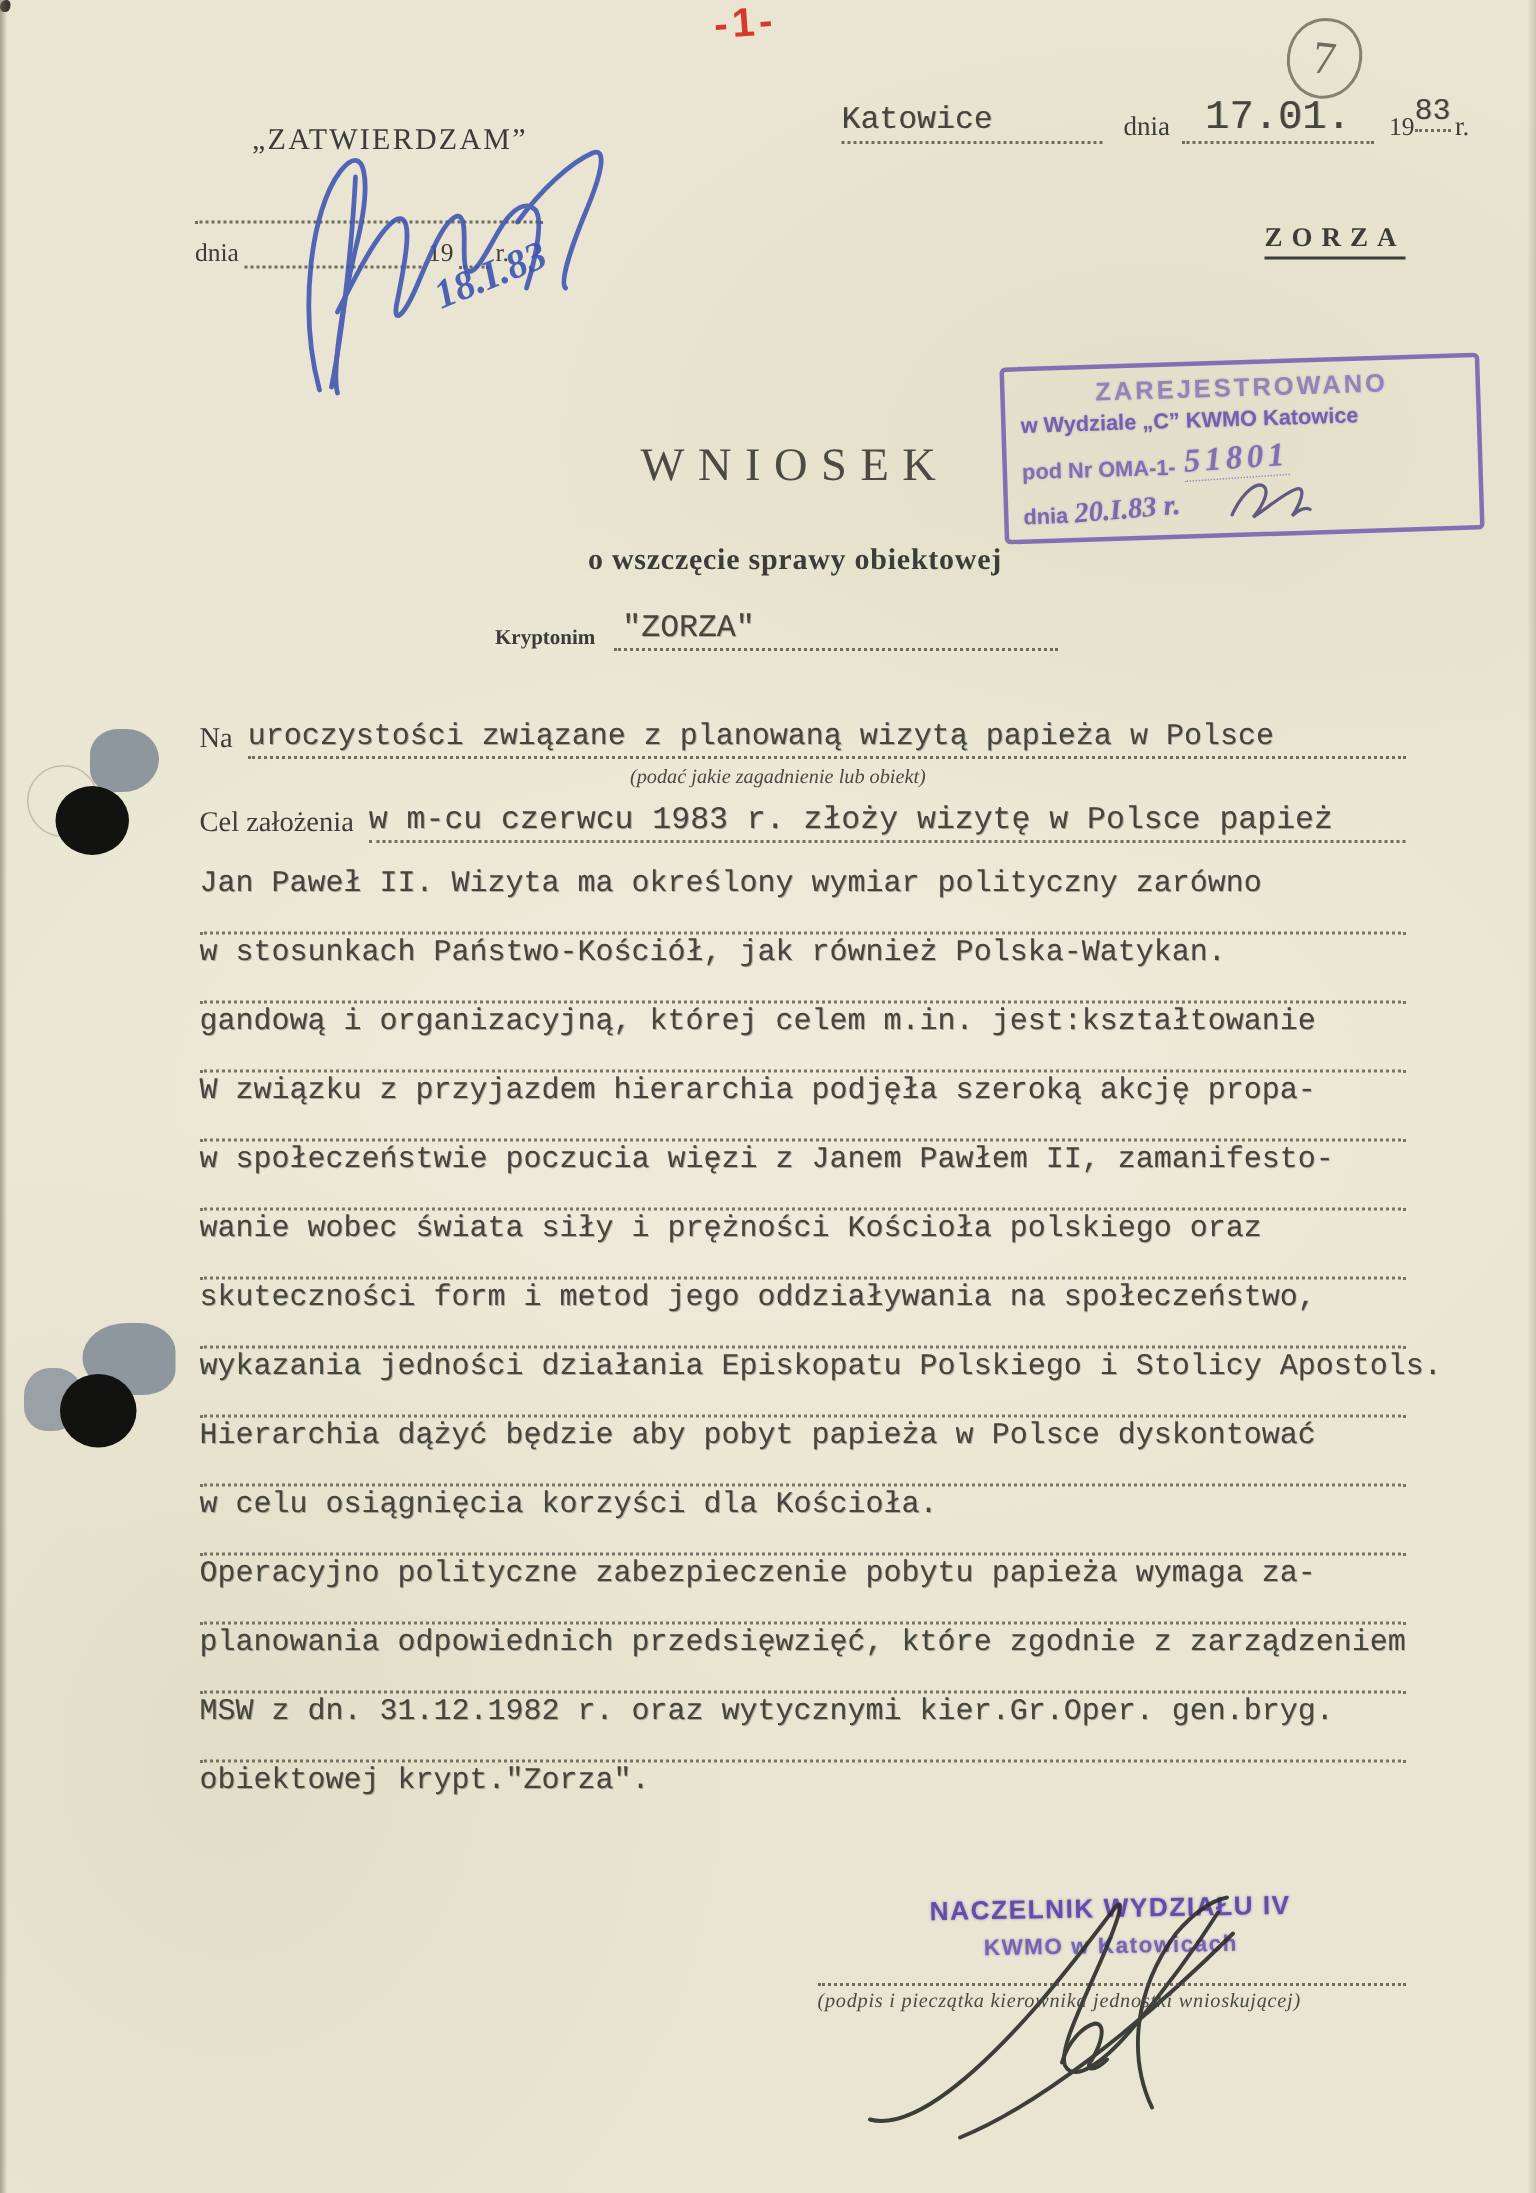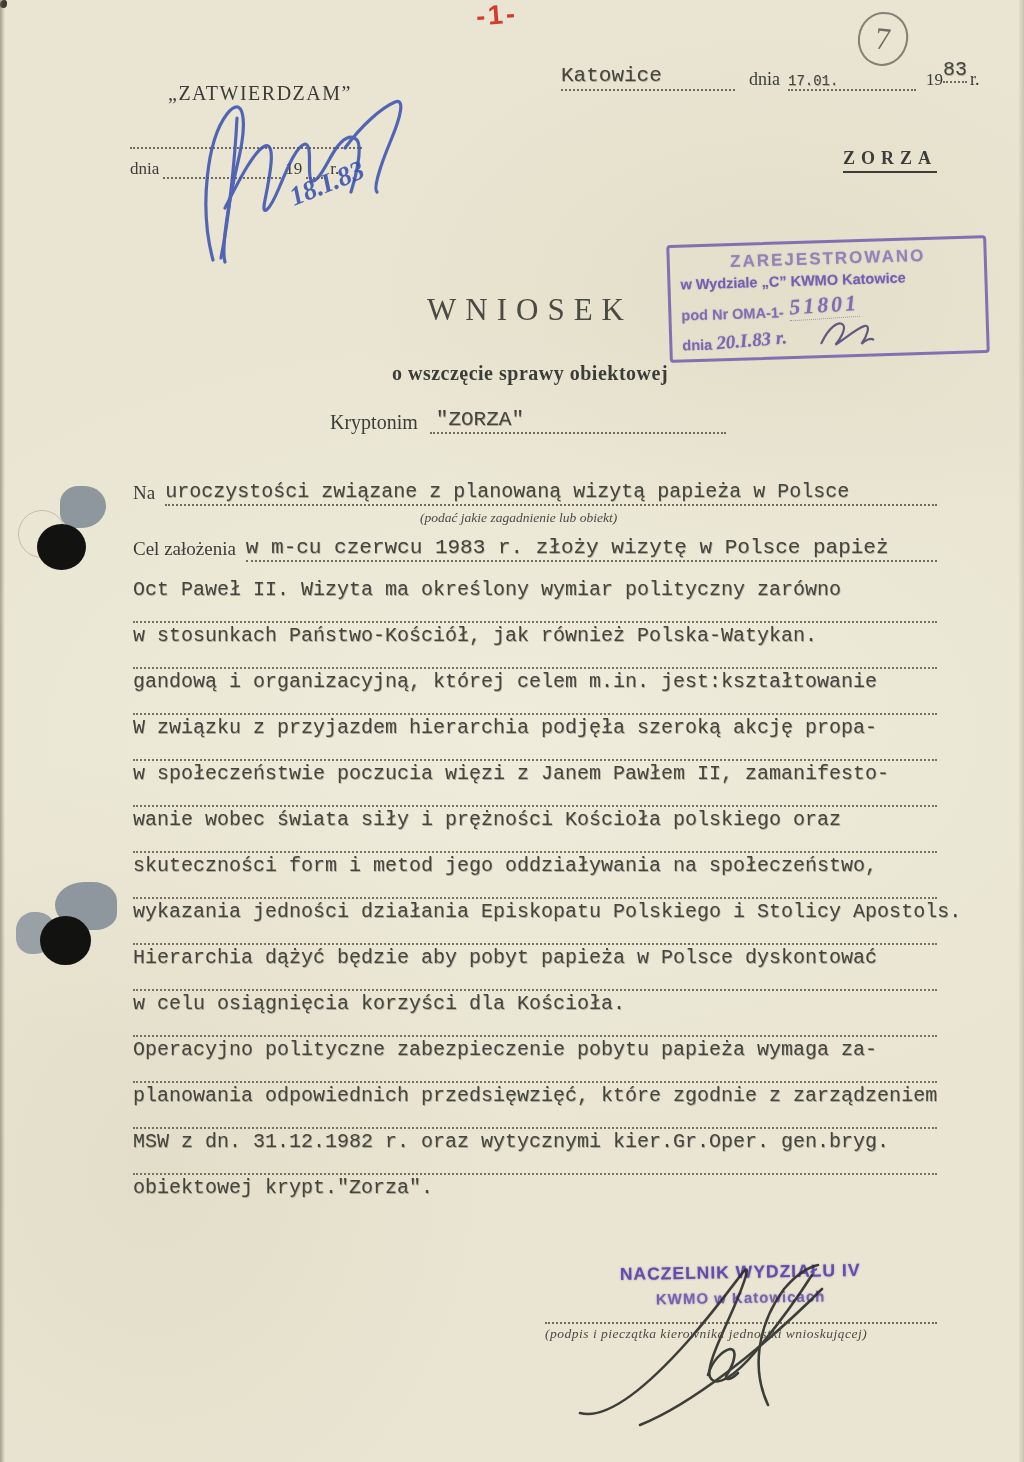--- a/index.html
+++ b/index.html
@@ -28,22 +28,22 @@
   #corner-seven{left:858px;top:12px;width:46px;height:50px;border:2.5px solid rgba(105,102,92,.8);
     border-radius:50% 46% 52% 48%;display:flex;align-items:center;justify-content:center;
     color:#6f6d62;font-size:31px;transform:rotate(6deg);font-family:"Liberation Serif",serif;}
   #approve-label{left:168px;top:82px;font-size:20px;letter-spacing:1.5px;}
   #approve-line1{left:130px;top:125px;width:232px;height:22px;}
   #approve-dnia-row{left:130px;top:158px;width:240px;font-size:17px;display:flex;align-items:flex-end;gap:4px;}
   #approve-dnia-row .seg{display:inline-block;height:19px;}
   #city-date-row{left:533px;top:64px;display:flex;align-items:flex-end;margin-left:28px;}
   #city-name{font-size:21px;border-bottom:2px dotted rgba(80,78,66,.8);padding:0 4px 2px 0;width:170px;}
   #dnia-label{font-size:18px;margin-left:14px;padding-bottom:1px;}
-  #date-value{font-size:14px;border-bottom:2px dotted rgba(80,78,66,.8);
-    width:128px;text-align:left;margin-left:8px;padding-bottom:0px;}
+  #date-value{font-size:27px;border-bottom:2px dotted rgba(80,78,66,.8);
+    width:128px;text-align:center;margin-left:8px;padding-bottom:0px;}
   #year-19{font-size:17px;margin-left:10px;padding-bottom:1px;}
   #year-83{font-size:20px;position:relative;top:-8px;border-bottom:2px dotted rgba(80,78,66,.8);}
   #year-r{font-size:18px;margin-left:3px;padding-bottom:1px;}
   #secrecy{left:843px;top:148px;font-size:18px;font-weight:bold;letter-spacing:6px;
     border-bottom:2px solid #3c3c38;padding-bottom:2px;}
 
   
   #approve-signature{left:185px;top:88px;width:230px;height:180px;}
   #handwritten-date{left:288px;top:168px;color:#3d54b0;font-size:27px;font-style:italic;
     transform:rotate(-22deg);font-family:"Liberation Serif",serif;font-weight:bold;opacity:.9;}
@@ -64,21 +64,21 @@
     font-weight:bold;margin-left:4px;transform:rotate(-3deg);}
   #reg-initial{margin-left:28px;}
 
   
   #title-wrap{left:140px;top:292px;width:780px;text-align:center;}
   #doc-title{font-size:31px;letter-spacing:9px;color:#4b4b44;}
   #doc-subtitle{margin-top:34px;font-size:20px;font-weight:bold;letter-spacing:.5px;}
 
   
   #crypto-row{left:330px;top:408px;display:flex;align-items:flex-end;}
-  #crypto-label{font-size:20px;font-weight:normal;}
+  #crypto-label{font-size:14px;font-weight:bold;}
   #crypto-value{font-size:21px;margin-left:12px;width:290px;padding:0 0 1px 6px;}
 
   
   #na-row{left:133px;top:480px;width:804px;display:flex;align-items:flex-end;}
   #na-label{font-size:19px;padding-bottom:2px;}
   #na-value{font-size:20px;margin-left:10px;flex:1;padding-bottom:1px;}
   #na-hint{left:420px;top:510px;font-size:13.5px;font-style:italic;color:#4a4a44;}
   #cel-row{left:133px;top:536px;width:804px;display:flex;align-items:flex-end;}
   #cel-label{font-size:19px;padding-bottom:2px;white-space:nowrap;}
   #cel-value{font-size:21px;margin-left:10px;flex:1;padding-bottom:1px;}
@@ -183,21 +183,21 @@
     <span class="print" id="na-label">Na</span>
     <span class="typed dotted" id="na-value">uroczystości związane z planowaną wizytą papieża w Polsce</span>
   </div>
   <div class="abs print" id="na-hint">(podać jakie zagadnienie lub obiekt)</div>
   <div class="abs" id="cel-row">
     <span class="print" id="cel-label">Cel założenia</span>
     <span class="typed dotted" id="cel-value">w m-cu czerwcu 1983 r. złoży wizytę w Polsce papież</span>
   </div>
 
   <div class="abs" id="body-block">
-    <div class="bodyline typed">Oct Paweł II. Wizyta ma określony wymiar polityczny zarówno</div>
+    <div class="bodyline typed">Jan Paweł II. Wizyta ma określony wymiar polityczny zarówno</div>
     <div class="bodyline typed">w stosunkach Państwo-Kościół, jak również Polska-Watykan.</div>
     <div class="bodyline typed">gandową i organizacyjną, której celem m.in. jest:kształtowanie</div>
     <div class="bodyline typed">W związku z przyjazdem hierarchia podjęła szeroką akcję propa-</div>
     <div class="bodyline typed">w społeczeństwie poczucia więzi z Janem Pawłem II, zamanifesto-</div>
     <div class="bodyline typed">wanie wobec świata siły i prężności Kościoła polskiego oraz</div>
     <div class="bodyline typed">skuteczności form i metod jego oddziaływania na społeczeństwo,</div>
     <div class="bodyline typed">wykazania jedności działania Episkopatu Polskiego i Stolicy Apostols.</div>
     <div class="bodyline typed">Hierarchia dążyć będzie aby pobyt papieża w Polsce dyskontować</div>
     <div class="bodyline typed">w celu osiągnięcia korzyści dla Kościoła.</div>
     <div class="bodyline typed">Operacyjno polityczne zabezpieczenie pobytu papieża wymaga za-</div>

